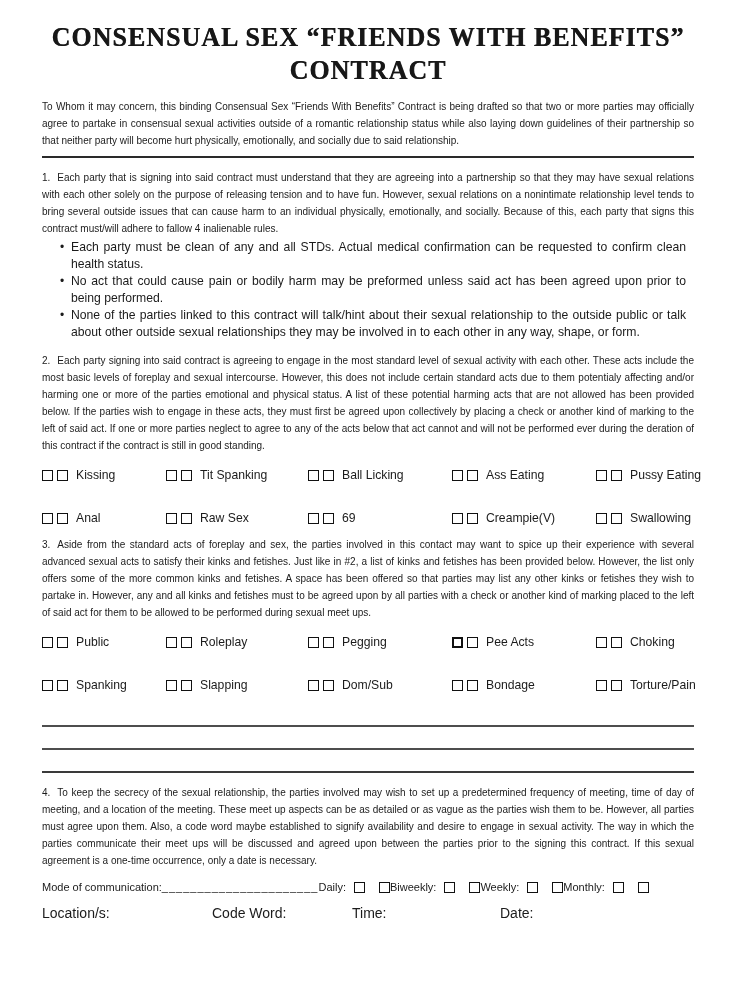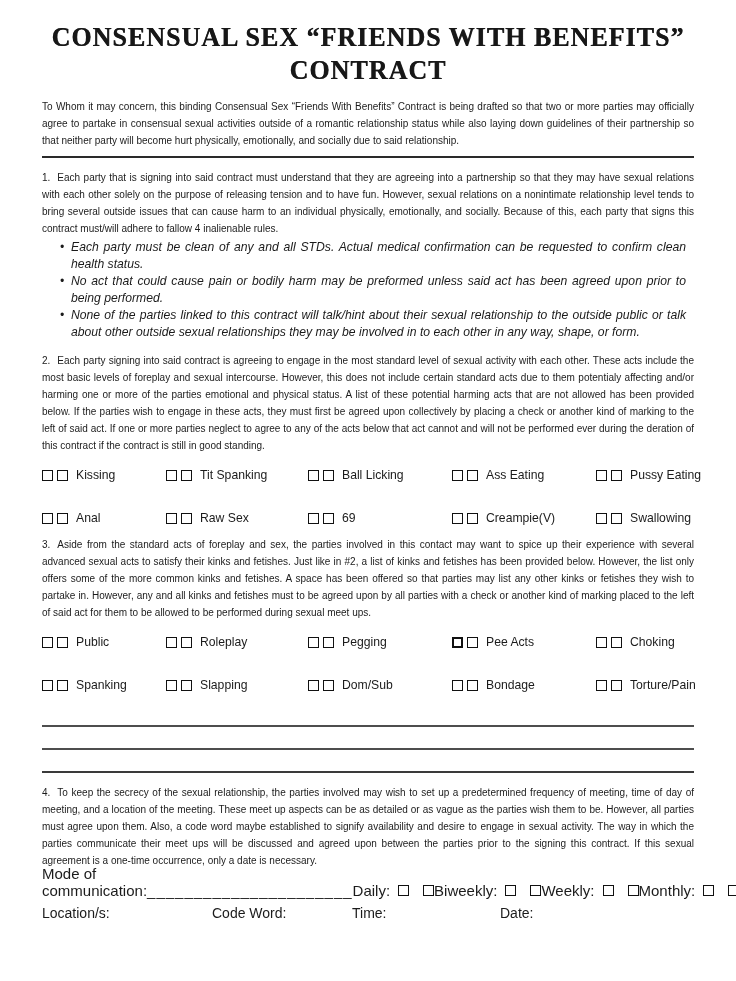--- a/index.html
+++ b/index.html
@@ -8,34 +8,34 @@
        color:#1b1b1b;-webkit-font-smoothing:antialiased;}
   .page{box-sizing:border-box;width:736px;height:700px;padding:20px 42px 10px 42px;}
   .doc-title{font-family:"Liberation Serif","DejaVu Serif",serif;
        font-weight:bold;font-size:26px;letter-spacing:1px;
        text-align:center;margin:4px 0 14px 0;color:#171717;
        transform:scaleY(1.08);text-shadow:0.4px 0 0 #333;}
   p,.para{font-size:10px;line-height:17px;text-align:justify;margin:0;}
   .num{margin-right:7px;}
   .rule{border:none;border-top:2px solid #2a2a2a;margin:7px 0 9px 0;}
   .section{margin-top:11px;}
-  ul.rules{margin:2px 8px 0 0;padding:0 0 0 18px;list-style:none;font-style:italic;}
+  ul.rules{margin:2px 8px 0 0;padding:0 0 0 18px;list-style:none;}
   ul.rules li{font-size:12.2px;line-height:17px;text-align:justify;position:relative;padding-left:11px;}
   ul.rules li::before{content:"\2022";position:absolute;left:0;top:0;font-size:12px;}
   .acts-grid{display:grid;grid-template-columns:95px 113px 115px 115px 115px auto;
        row-gap:5px;margin:14px 0 6px 0;gap:29px;}
   .opt{display:flex;align-items:center;font-size:12.2px;}
   .cb{display:inline-block;width:11px;height:11px;border:1.6px solid #111;
       box-sizing:border-box;background:#fff;margin-right:4px;flex:none;}
   .cb.heavy{border-width:2.2px;}
   .opt .lbl{margin-left:4px;white-space:nowrap;}
   .fill-line{border-bottom:2px solid #4e4e4e;height:21px;}
   .fill-line.last{border-bottom-width:2.5px;border-bottom-color:#3a3a3a;}
   .fill-area{margin:12px 0 10px 0;}
-  .comm-row1{display:flex;align-items:flex-end;font-size:15px;margin-top:12px;height:18px;}
+  .comm-row1{display:flex;align-items:flex-start;font-size:11px;margin-top:12px;height:18px;}
   .mode-blank{letter-spacing:1px;}
   .freq-group{display:flex;align-items:center;}
   .freq-group .cb{margin-left:8px;margin-right:0;}
   .freq-group .cb + .cb{margin-left:14px;}
   .comm-row2{display:grid;grid-template-columns:170px 140px 148px auto;
        font-size:14px;margin-top:5px;height:18px;align-items:center;}
 </style>
 </head>
 <body>
 

